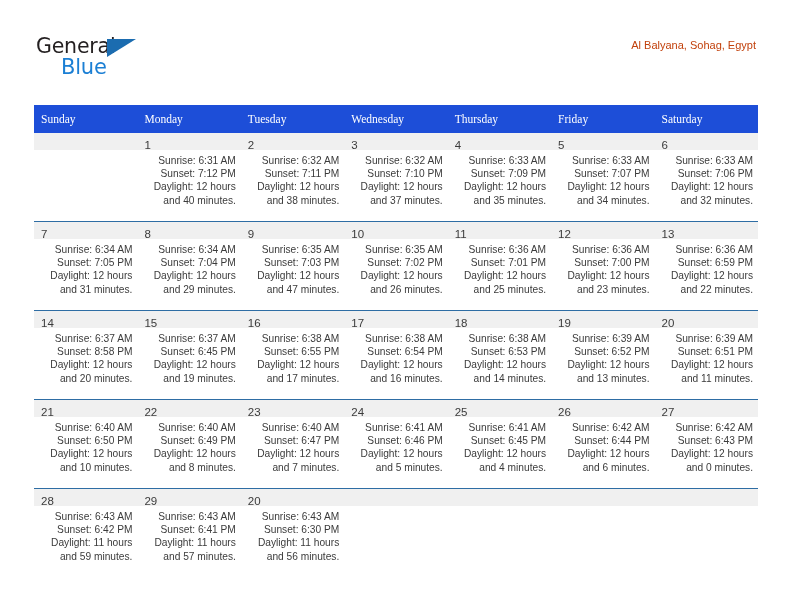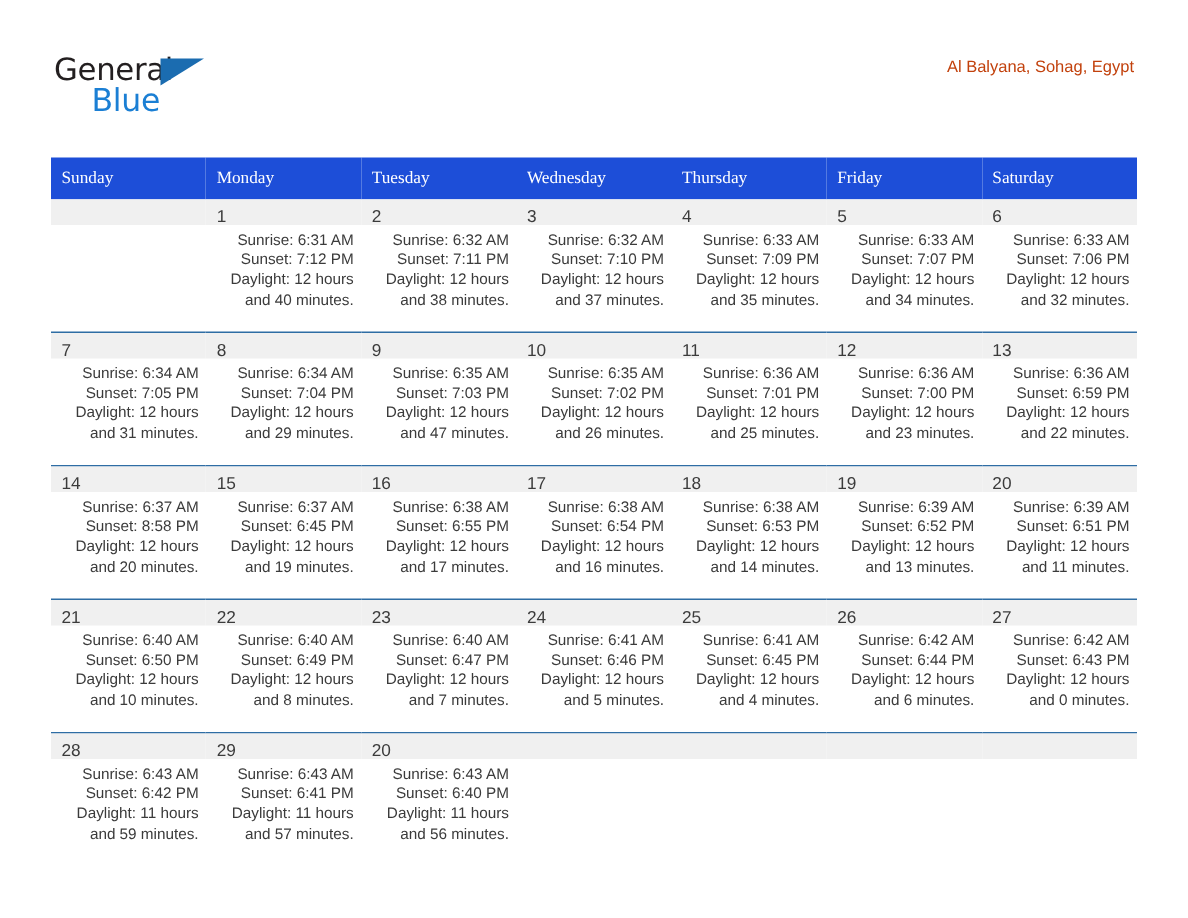--- a/index.html
+++ b/index.html
@@ -523,21 +523,21 @@
                 <div>Daylight: 11 hours</div>
                 <div>and 57 minutes.</div>
               </div>
             </div>
           </td>
           <td>
             <div class="cell-inner">
               <div class="daynum-band"><span class="daynum">20</span></div>
               <div class="details">
                 <div>Sunrise: 6:43 AM</div>
-                <div>Sunset: 6:40 PM</div>
+                <div>Sunset: 6:30 PM</div>
                 <div>Daylight: 11 hours</div>
                 <div>and 56 minutes.</div>
               </div>
             </div>
           </td>
           <td>
             <div class="cell-inner empty">
               <div class="daynum-band"><span class="daynum"></span></div>
             </div>
           </td>

